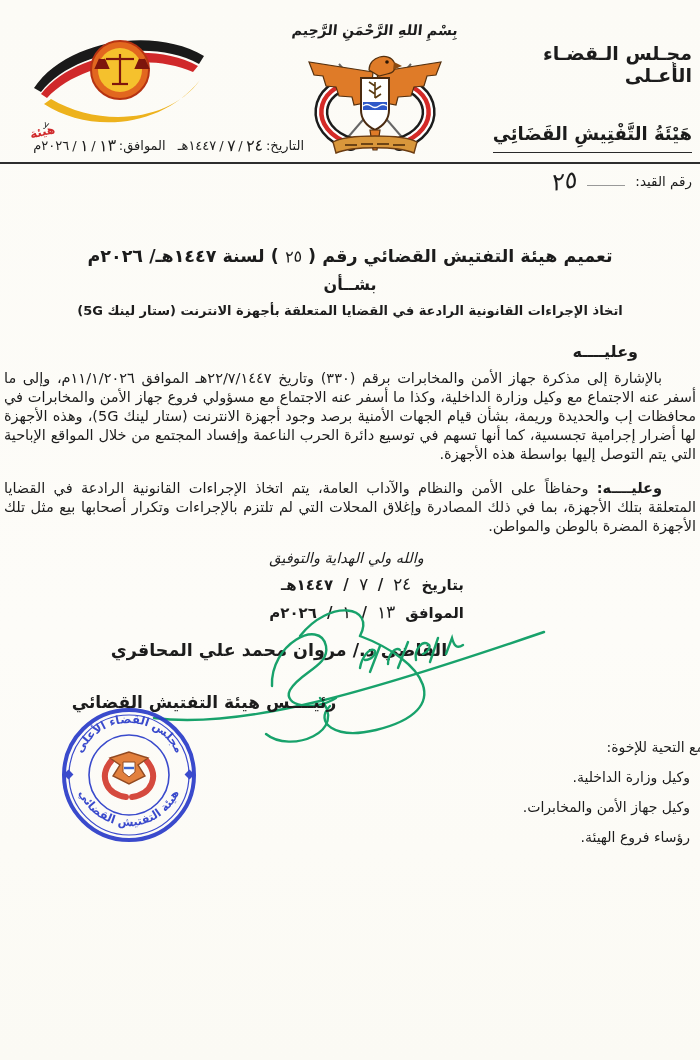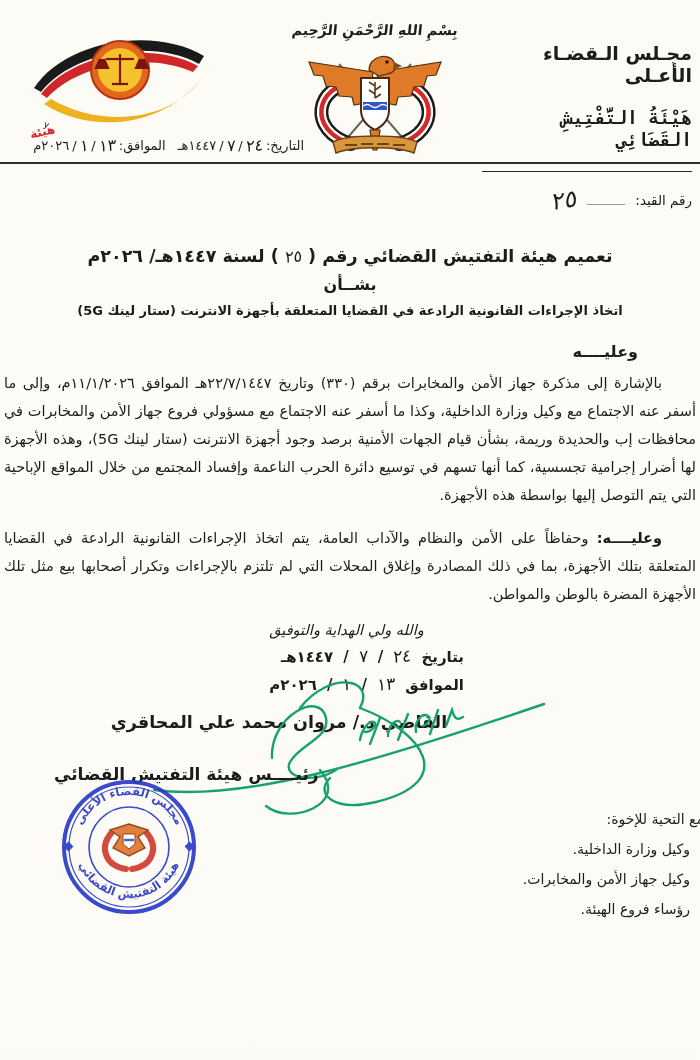--- a/index.html
+++ b/index.html
@@ -14,22 +14,22 @@
   .hdr{position:absolute;top:0;right:0;left:0;height:170px;}
   .eye-logo{position:absolute;top:26px;left:28px;}
   .bismillah{
     position:absolute;top:22px;left:285px;width:180px;text-align:center;
     font-weight:bold;font-size:14px;transform:skewX(-6deg);letter-spacing:-1px;
   }
   .eagle{position:absolute;top:46px;left:295px;}
   .hdr-right{position:absolute;top:42px;right:8px;width:210px;text-align:right;}
   .council{font-size:19px;font-weight:bold;letter-spacing:.5px;}
   .authority{
-    display:inline-block;font-size:18px;font-weight:bold;margin-top:2px;
-    padding-bottom:20px;border-bottom:1.6px solid #2a2a2a;font-family:Liberation Mono, monospace;
+    display:inline-block;font-size:18px;font-weight:bold;margin-top:18px;
+    padding-bottom:8px;border-bottom:1.6px solid #2a2a2a;
   }
   .record-row{margin-top:14px;display:flex;align-items:center;gap:10px;}
   .record-label{font-size:13.5px;}
   .record-line{flex:0 0 38px;border-top:1px solid #999;margin-top:8px;}
   .hand{display:inline-block;transform:rotate(-5deg) skewX(-6deg);font-weight:400;}
   .record-value{font-size:24px;letter-spacing:7px;transform:rotate(-8deg) skewX(-10deg);}
   .date-row{
     position:absolute;top:136px;left:4px;width:300px;font-size:13px;
     display:flex;align-items:center;gap:3px;white-space:nowrap;direction:rtl;
   }
@@ -38,37 +38,37 @@
   
   .content{position:absolute;top:176px;left:0;right:0;padding:0 4px;}
   .title-block{text-align:center;margin-top:70px;}
   .t1{font-size:17.5px;font-weight:bold;white-space:nowrap;}
   .t1 .hand{font-size:16px;letter-spacing:4px;}
   .t2{font-size:16px;font-weight:bold;margin-top:9px;}
   .t3{font-size:13px;font-weight:bold;margin-top:9px;white-space:nowrap;}
   .addressee{display:flex;justify-content:space-between;align-items:baseline;
     margin-top:24px;padding:0 58px 0 58px;font-weight:bold;font-size:16px;}
   .salutation{text-align:center;margin-top:8px;font-size:14.5px;font-style:italic;}
-  .para{font-size:14.5px;line-height:28px;text-align:justify;text-indent:34px;margin-top:8px;}
+  .para{font-size:14.5px;line-height:19px;text-align:justify;text-indent:34px;margin-top:8px;}
   .p2{margin-top:12px;}
   .lead{font-weight:bold;}
   
   .closing{width:255px;margin:10px 222px 0 auto;text-align:center;}
   .dua{font-size:14.5px;font-style:italic;}
   .issued{font-size:16px;font-weight:bold;margin-top:6px;}
   .cl-date{display:flex;direction:rtl;justify-content:flex-start;align-items:baseline;
     gap:10px;font-size:15px;font-weight:bold;margin-top:8px;padding-right:10px;}
   .cl-date .hand{font-size:17px;font-weight:400;}
   
   .sig-area{position:relative;height:250px;margin-top:6px;}
   .sig-name{position:absolute;top:12px;left:80px;width:390px;text-align:center;
     font-size:17.5px;font-weight:bold;white-space:nowrap;}
   .green-sig{position:absolute;top:-26px;left:120px;overflow:visible;}
-  .sig-role{position:absolute;top:64px;left:50px;width:330px;font-size:17px;font-weight:bold;
-    text-align:left;white-space:nowrap;}
+  .sig-role{position:absolute;top:64px;left:35px;width:330px;font-size:17px;font-weight:bold;
+    text-align:center;white-space:nowrap;}
   .stamp{position:absolute;top:74px;left:46px;opacity:.92;}
   .cc{position:absolute;top:104px;right:-8px;text-align:right;font-size:14px;line-height:30px;}
   .cc .cc-item{margin-right:14px;margin-left:40px;}
 </style>
 </head>
 <body>
 
 <div class="page">
 
   <div class="hdr">

